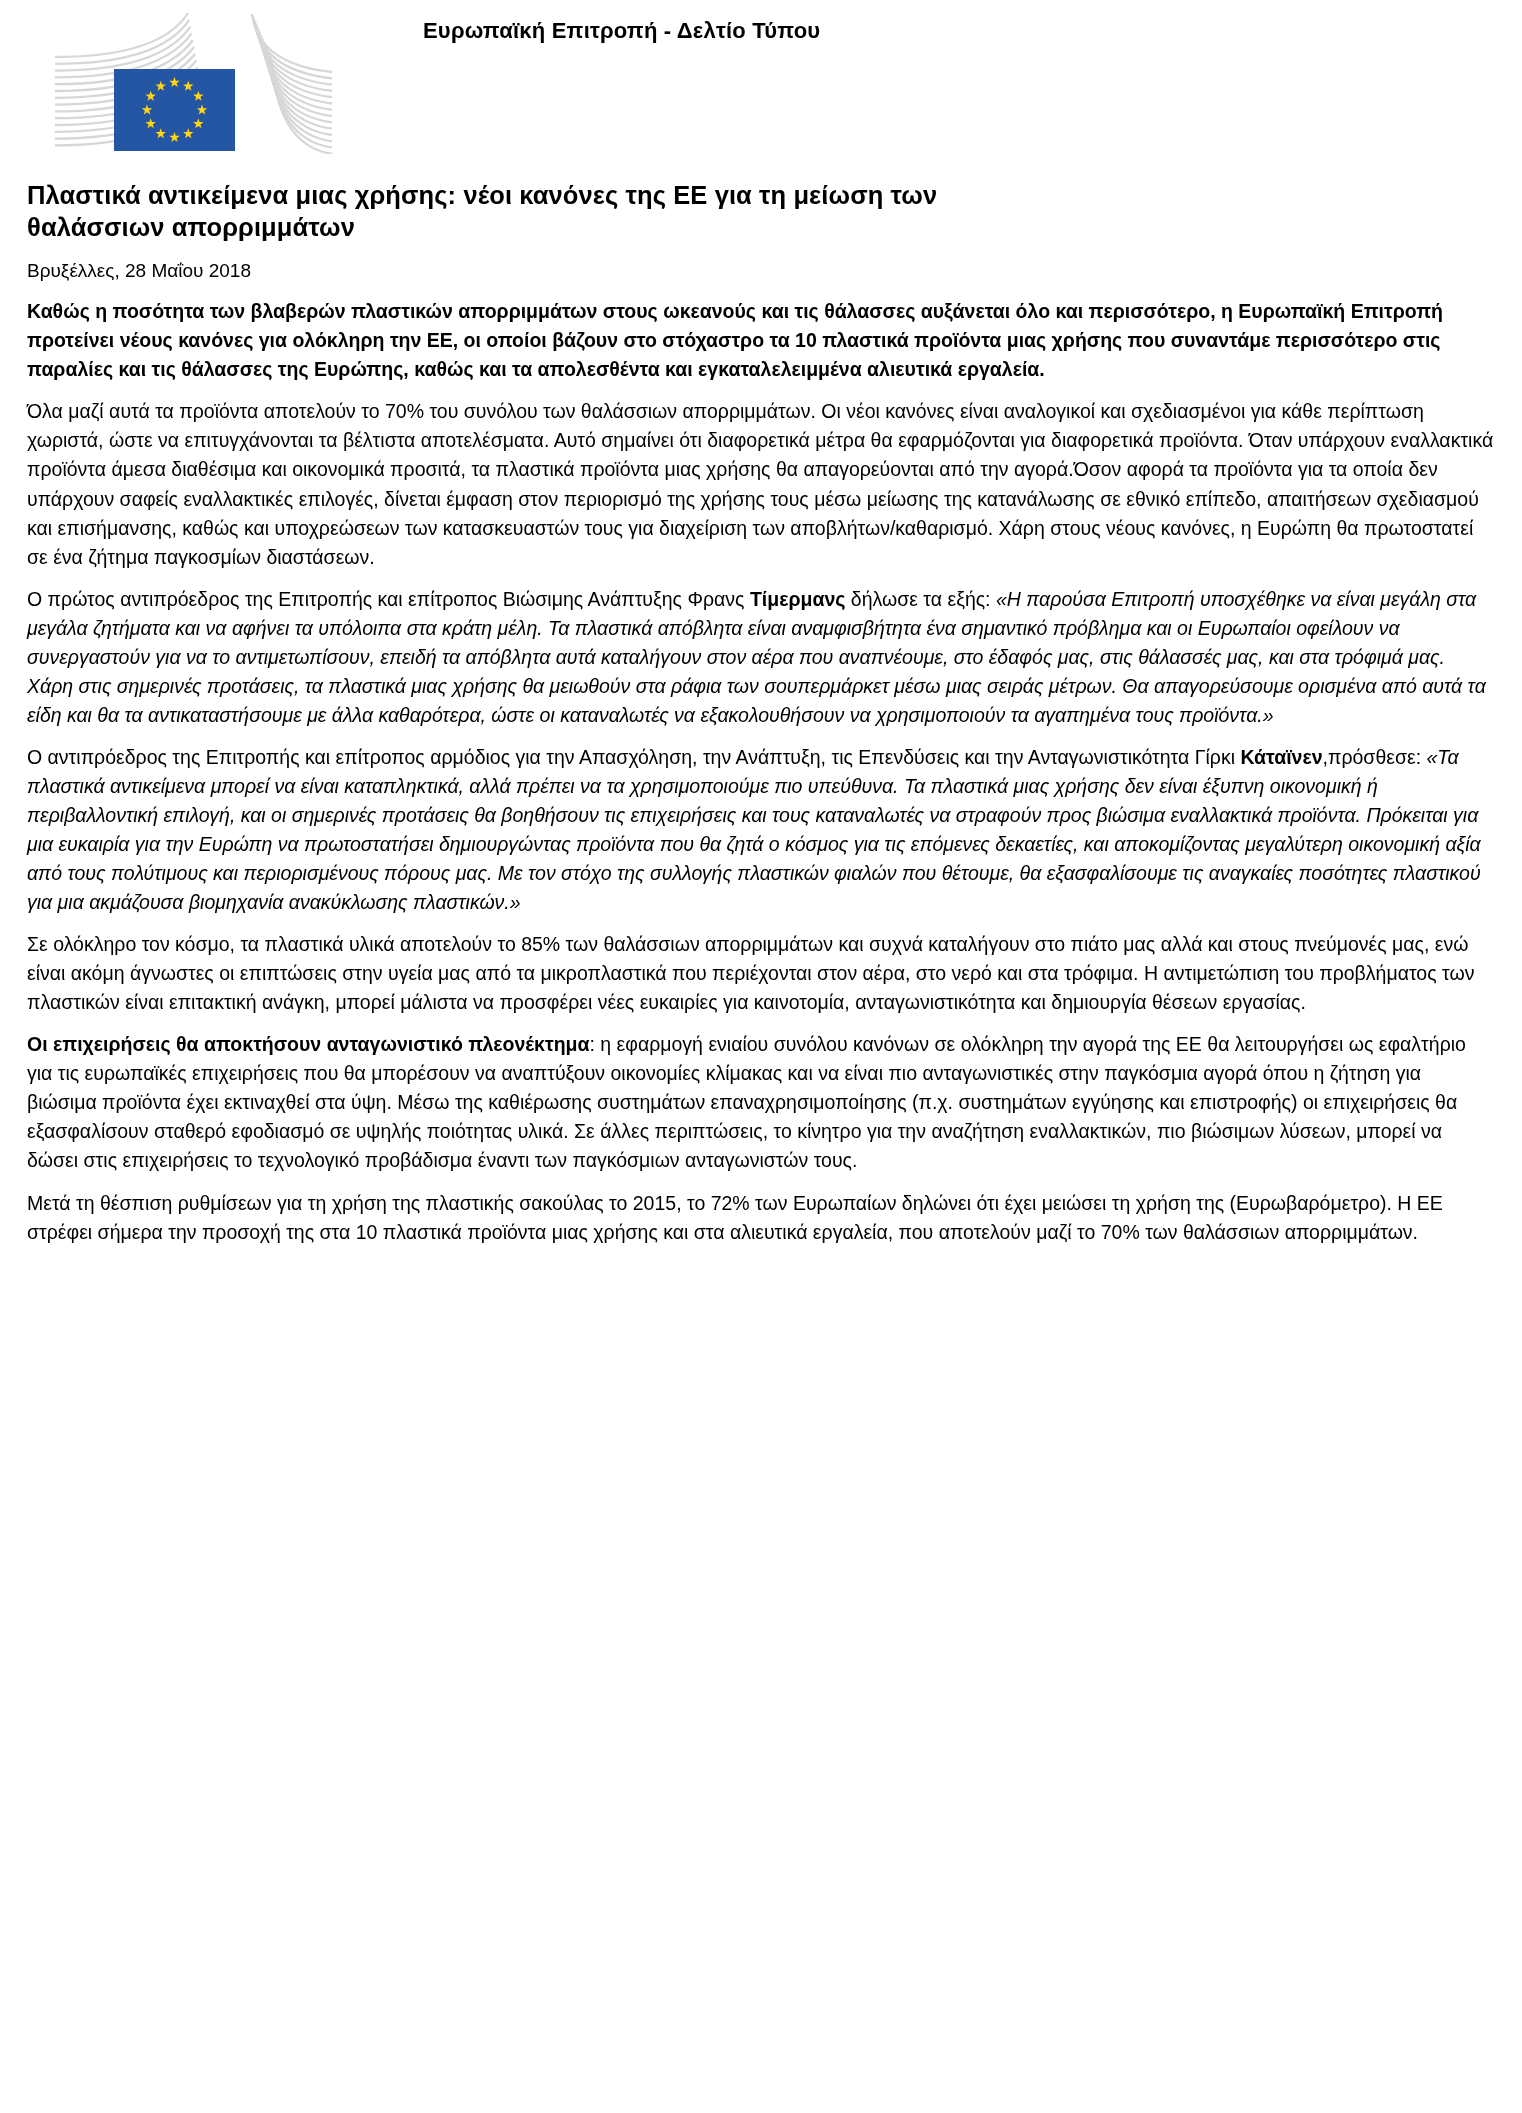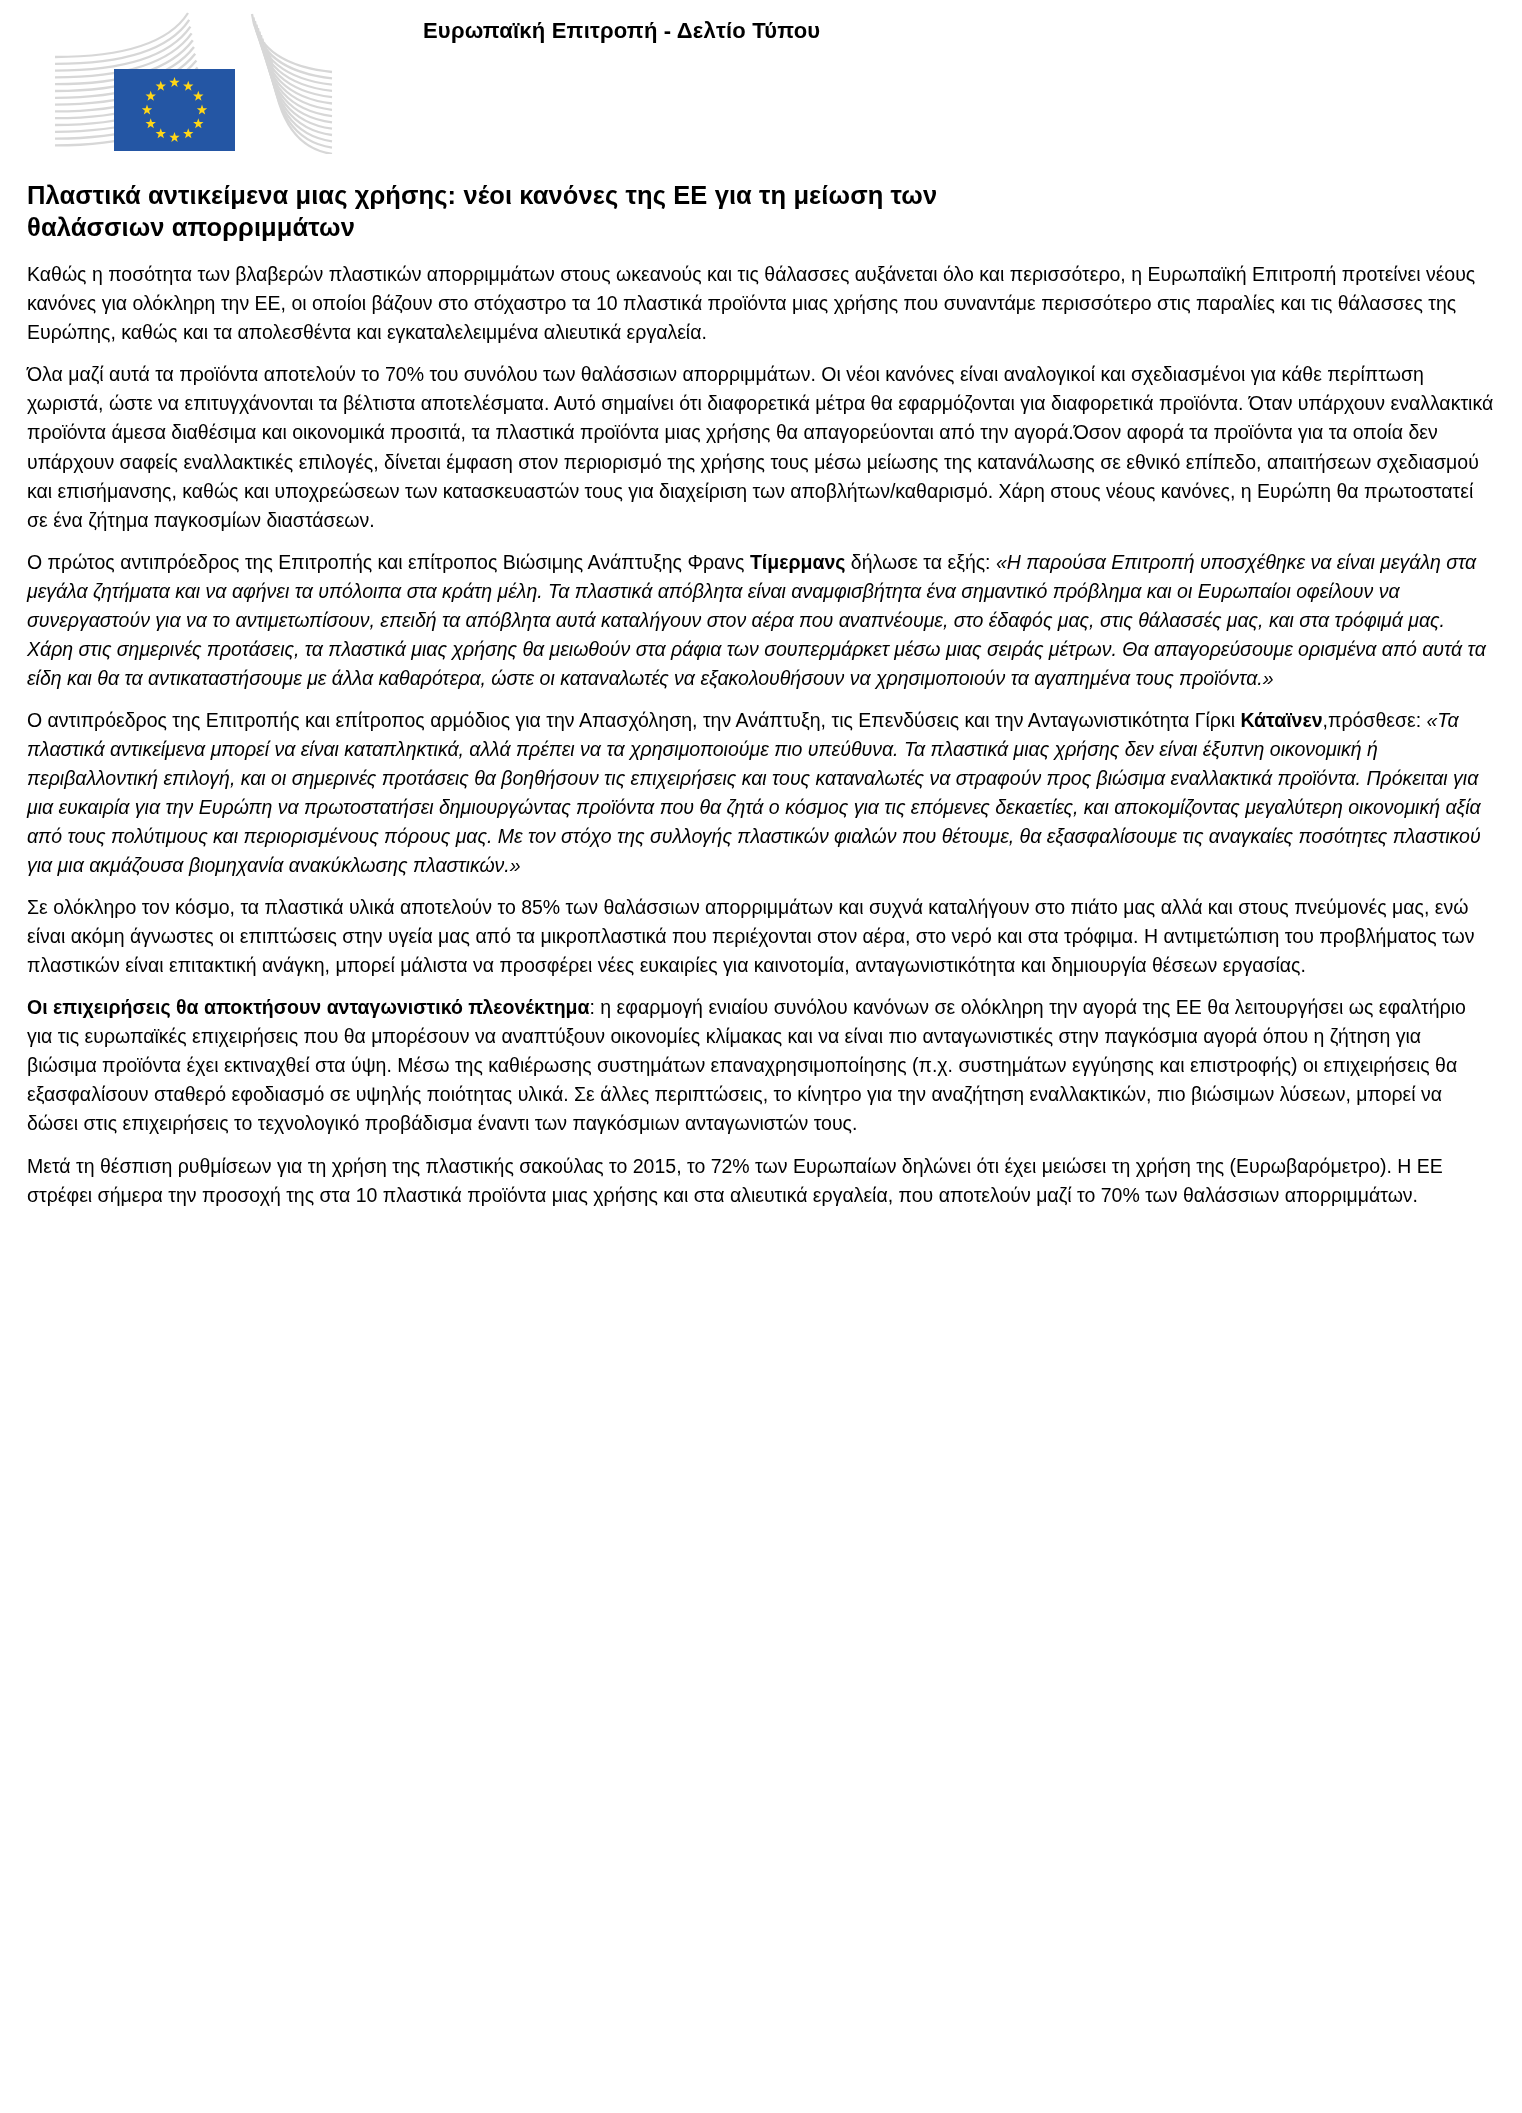--- a/index.html
+++ b/index.html
@@ -50,21 +50,21 @@
   .dateline {
     font-size: 19px;
     margin: 0 0 15px 0;
   }
   p.body-p {
     font-size: 19.5px;
     line-height: 1.49;
     margin: 13px 0;
   }
   p.lead {
-    font-weight: normal;
+    font-weight: bold;
   }
   h2.section-heading {
     font-size: 21px;
     font-weight: bold;
     margin: 22px 0 14px 0;
   }
   em { font-style: italic; }
   strong { font-weight: bold; }
   .flag-rect { fill: var(--flag-blue, #2456a4); }
   .flag-star { fill: var(--star-yellow, #ffd617); }
@@ -127,20 +127,21 @@
         <use href="#ec-star" class="flag-star" transform="translate(120.75,82.2)"></use>
       </g>
     </g>
   </svg>
   <div class="header-title">Ευρωπαϊκή Επιτροπή - Δελτίο Τύπου</div>
 </div>
 
 <div class="content">
   <h1 class="article-title">Πλαστικά αντικείμενα μιας χρήσης: νέοι κανόνες της ΕΕ για τη μείωση των θαλάσσιων απορριμμάτων</h1>
 
+  <p class="dateline">Βρυξέλλες, 28 Μαΐου 2018</p>
 
   <p class="body-p lead">Καθώς η ποσότητα των βλαβερών πλαστικών απορριμμάτων στους ωκεανούς και τις θάλασσες αυξάνεται όλο και περισσότερο, η Ευρωπαϊκή Επιτροπή προτείνει νέους κανόνες για ολόκληρη την ΕΕ, οι οποίοι βάζουν στο στόχαστρο τα 10 πλαστικά προϊόντα μιας χρήσης που συναντάμε περισσότερο στις παραλίες και τις θάλασσες της Ευρώπης, καθώς και τα απολεσθέντα και εγκαταλελειμμένα αλιευτικά εργαλεία.</p>
 
   <p class="body-p">Όλα μαζί αυτά τα προϊόντα αποτελούν το 70% του συνόλου των θαλάσσιων απορριμμάτων. Οι νέοι κανόνες είναι αναλογικοί και σχεδιασμένοι για κάθε περίπτωση χωριστά, ώστε να επιτυγχάνονται τα βέλτιστα αποτελέσματα. Αυτό σημαίνει ότι διαφορετικά μέτρα θα εφαρμόζονται για διαφορετικά προϊόντα. Όταν υπάρχουν εναλλακτικά προϊόντα άμεσα διαθέσιμα και οικονομικά προσιτά, τα πλαστικά προϊόντα μιας χρήσης θα απαγορεύονται από την αγορά.Όσον αφορά τα προϊόντα για τα οποία δεν υπάρχουν σαφείς εναλλακτικές επιλογές, δίνεται έμφαση στον περιορισμό της χρήσης τους μέσω μείωσης της κατανάλωσης σε εθνικό επίπεδο, απαιτήσεων σχεδιασμού και επισήμανσης, καθώς και υποχρεώσεων των κατασκευαστών τους για διαχείριση των αποβλήτων/καθαρισμό. Χάρη στους νέους κανόνες, η Ευρώπη θα πρωτοστατεί σε ένα ζήτημα παγκοσμίων διαστάσεων.</p>
 
   <p class="body-p"><span>Ο πρώτος αντιπρόεδρος της Επιτροπής και επίτροπος Βιώσιμης Ανάπτυξης Φρανς </span><strong>Τίμερμανς</strong><span> δήλωσε τα εξής: </span><em>«Η παρούσα Επιτροπή υποσχέθηκε να είναι μεγάλη στα μεγάλα ζητήματα και να αφήνει τα υπόλοιπα στα κράτη μέλη. Τα πλαστικά απόβλητα είναι αναμφισβήτητα ένα σημαντικό πρόβλημα και οι Ευρωπαίοι οφείλουν να συνεργαστούν για να το αντιμετωπίσουν, επειδή τα απόβλητα αυτά καταλήγουν στον αέρα που αναπνέουμε, στο έδαφός μας, στις θάλασσές μας, και στα τρόφιμά μας. Χάρη στις σημερινές προτάσεις, τα πλαστικά μιας χρήσης θα μειωθούν στα ράφια των σουπερμάρκετ μέσω μιας σειράς μέτρων. Θα απαγορεύσουμε ορισμένα από αυτά τα είδη και θα τα αντικαταστήσουμε με άλλα καθαρότερα, ώστε οι καταναλωτές να εξακολουθήσουν να χρησιμοποιούν τα αγαπημένα τους προϊόντα.»</em></p>
 
   <p class="body-p"><span>Ο αντιπρόεδρος της Επιτροπής και επίτροπος αρμόδιος για την Απασχόληση, την Ανάπτυξη, τις Επενδύσεις και την Ανταγωνιστικότητα Γίρκι </span><strong>Κάταϊνεν</strong><span>,πρόσθεσε: </span><em>«Τα πλαστικά αντικείμενα μπορεί να είναι καταπληκτικά, αλλά πρέπει να τα χρησιμοποιούμε πιο υπεύθυνα. Τα πλαστικά μιας χρήσης δεν είναι έξυπνη οικονομική ή περιβαλλοντική επιλογή, και οι σημερινές προτάσεις θα βοηθήσουν τις επιχειρήσεις και τους καταναλωτές να στραφούν προς βιώσιμα εναλλακτικά προϊόντα. Πρόκειται για μια ευκαιρία για την Ευρώπη να πρωτοστατήσει δημιουργώντας προϊόντα που θα ζητά ο κόσμος για τις επόμενες δεκαετίες, και αποκομίζοντας μεγαλύτερη οικονομική αξία από τους πολύτιμους και περιορισμένους πόρους μας. Με τον στόχο της συλλογής πλαστικών φιαλών που θέτουμε, θα εξασφαλίσουμε τις αναγκαίες ποσότητες πλαστικού για μια ακμάζουσα βιομηχανία ανακύκλωσης πλαστικών.»</em></p>
 
   <p class="body-p">Σε ολόκληρο τον κόσμο, τα πλαστικά υλικά αποτελούν το 85% των θαλάσσιων απορριμμάτων και συχνά καταλήγουν στο πιάτο μας αλλά και στους πνεύμονές μας, ενώ είναι ακόμη άγνωστες οι επιπτώσεις στην υγεία μας από τα μικροπλαστικά που περιέχονται στον αέρα, στο νερό και στα τρόφιμα. Η αντιμετώπιση του προβλήματος των πλαστικών είναι επιτακτική ανάγκη, μπορεί μάλιστα να προσφέρει νέες ευκαιρίες για καινοτομία, ανταγωνιστικότητα και δημιουργία θέσεων εργασίας.</p>

